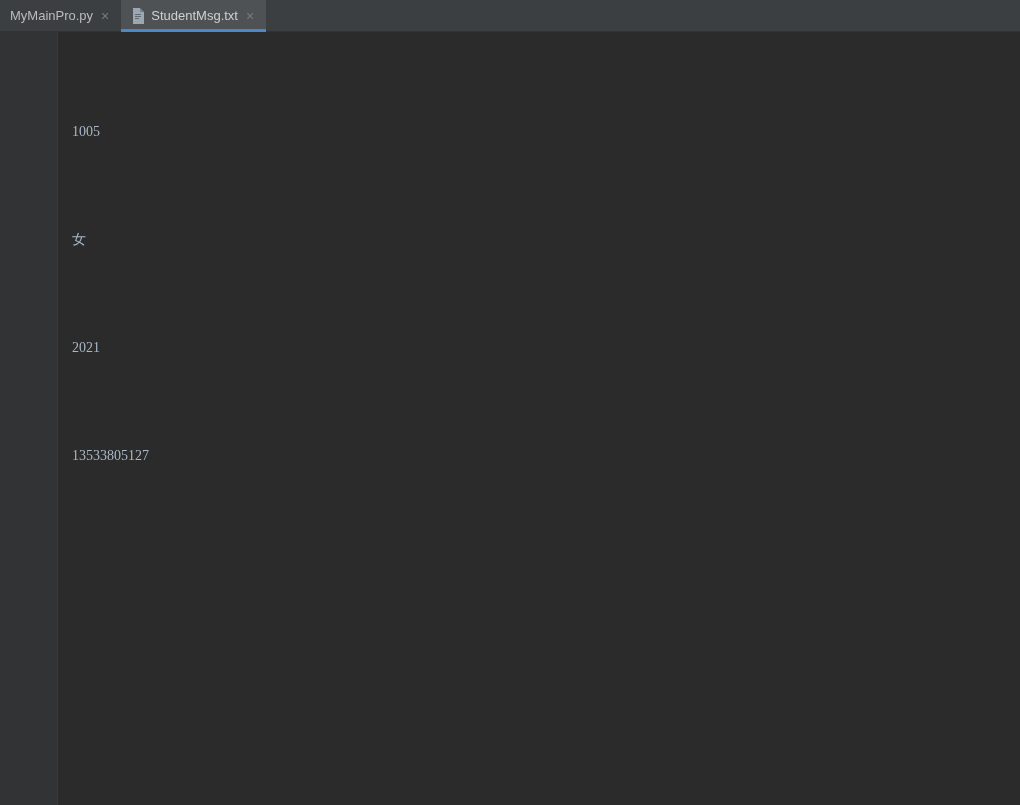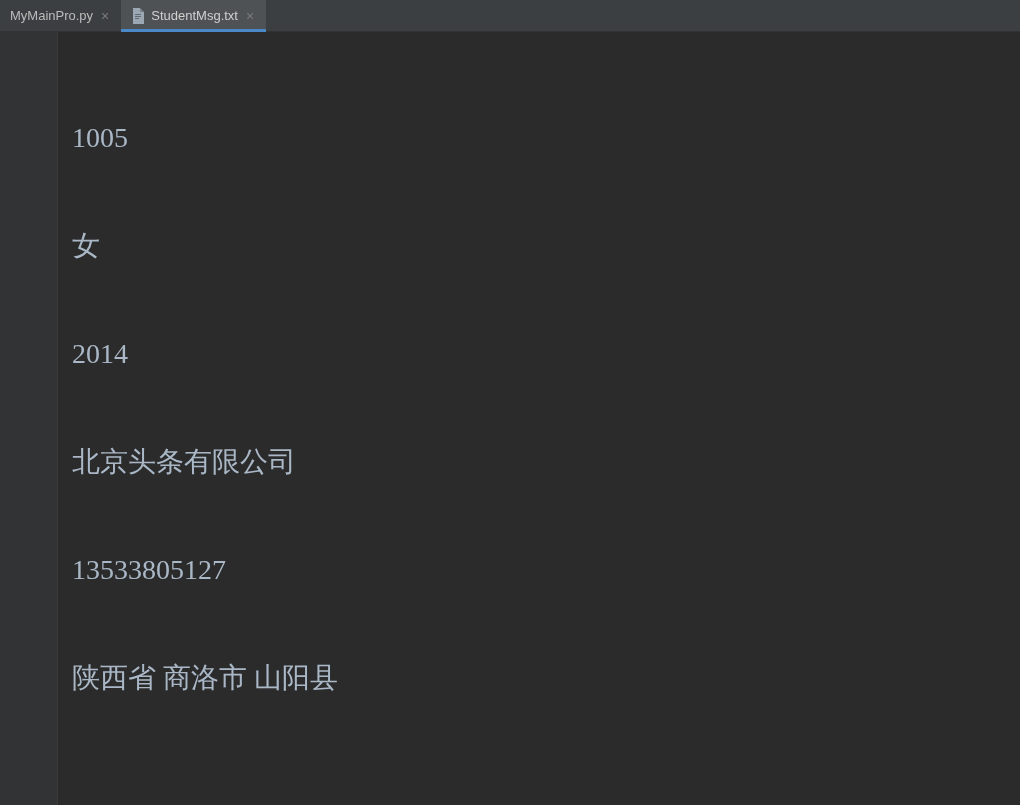--- a/index.html
+++ b/index.html
@@ -68,23 +68,23 @@
       overflow: hidden;
     }
     .gutter {
       width: 58px;
       background-color: #313335;
       border-right: 1px solid #3a3a3a;
       flex-shrink: 0;
     }
     .content {
       flex: 1;
-      padding: 16px 0 0 14px;
+      padding: 10px 0 0 14px;
       color: #a9b7c6;
-      font-size: 28px;
+      font-size: 14px;
       line-height: 36px;
       font-family: "SimSun", "Microsoft YaHei", serif;
       white-space: pre;
     }
     .text-line {
       height: 36px;
       display: flex;
       align-items: center;
     }
   </style>
@@ -107,24 +107,22 @@
     <span>StudentMsg.txt</span>
     <span class="tab-close">×</span>
   </div>
 </div>
 
 <div class="editor-area">
   <div class="gutter"></div>
   <div class="content">
     <div class="text-line"><span>1005</span></div>
     <div class="text-line"><span>女</span></div>
-    <div class="text-line"><span>2014</span></div>
-    <div class="text-line"><span>北京头条有限公司</span></div>
+    <div class="text-line"><span>2021</span></div>
     <div class="text-line"><span>13533805127</span></div>
-    <div class="text-line"><span>陕西省 商洛市 山阳县</span></div>
     
     
     
     
     
     
     
     
     
     

